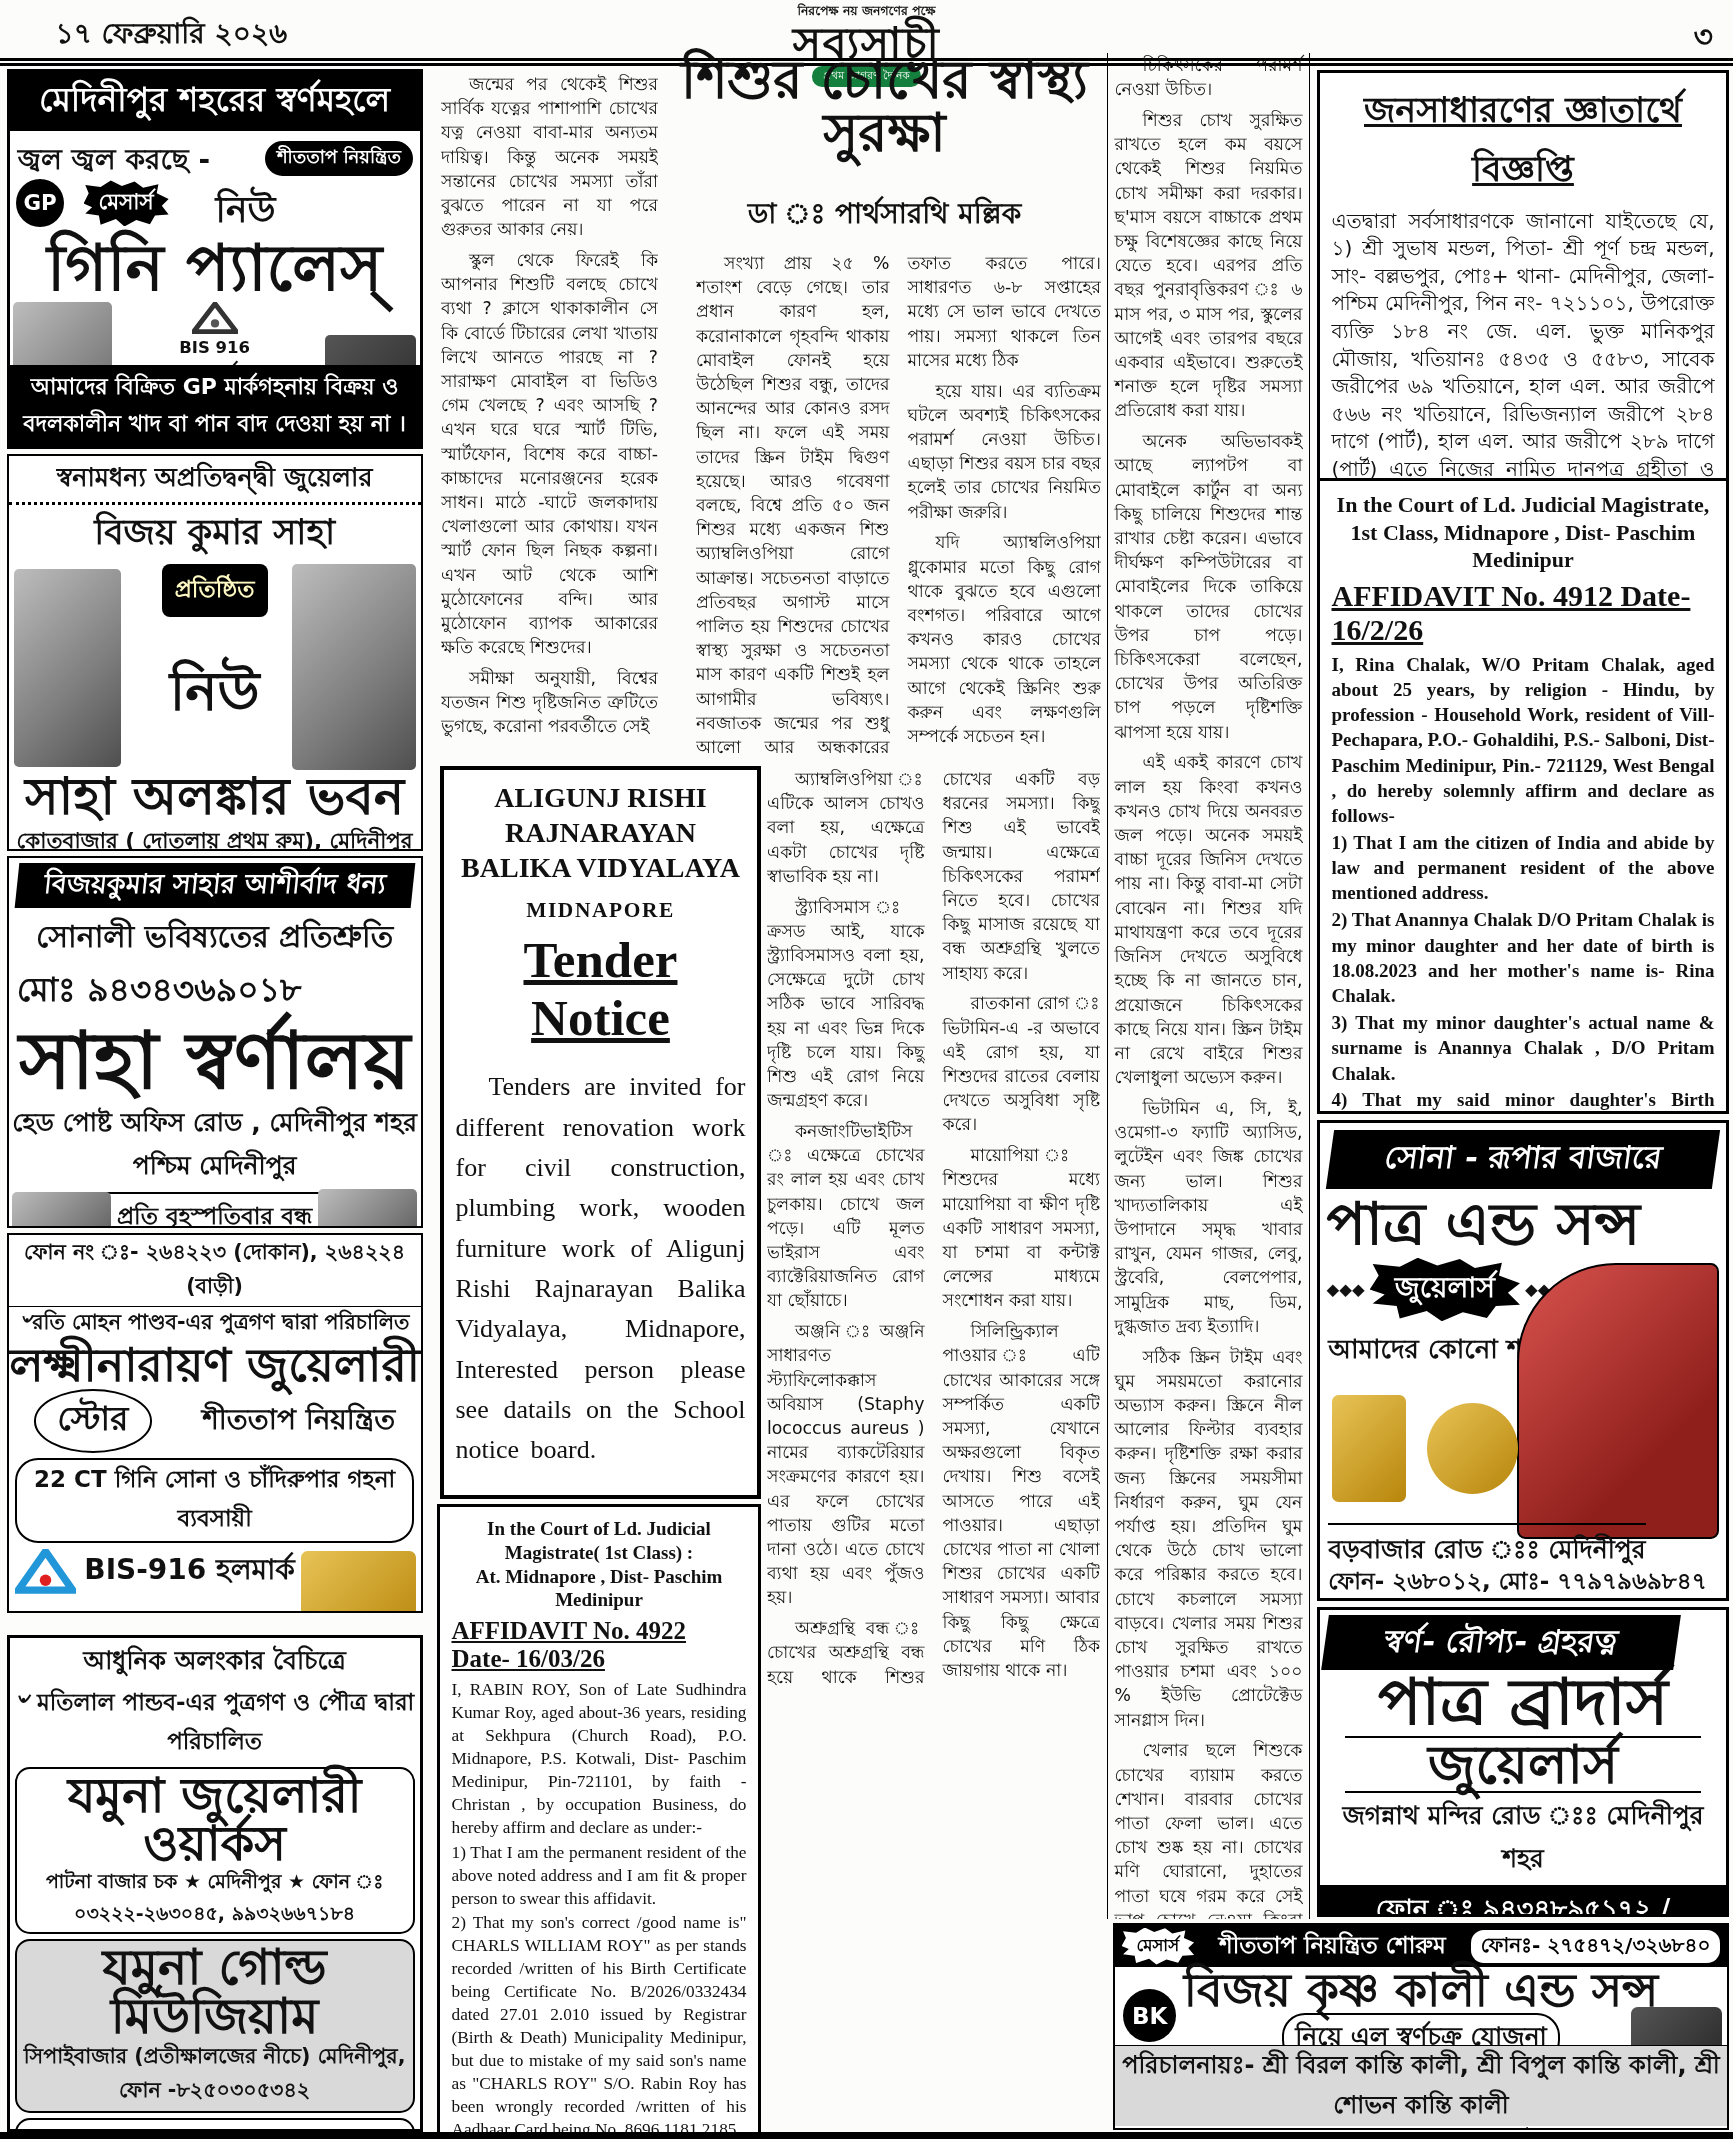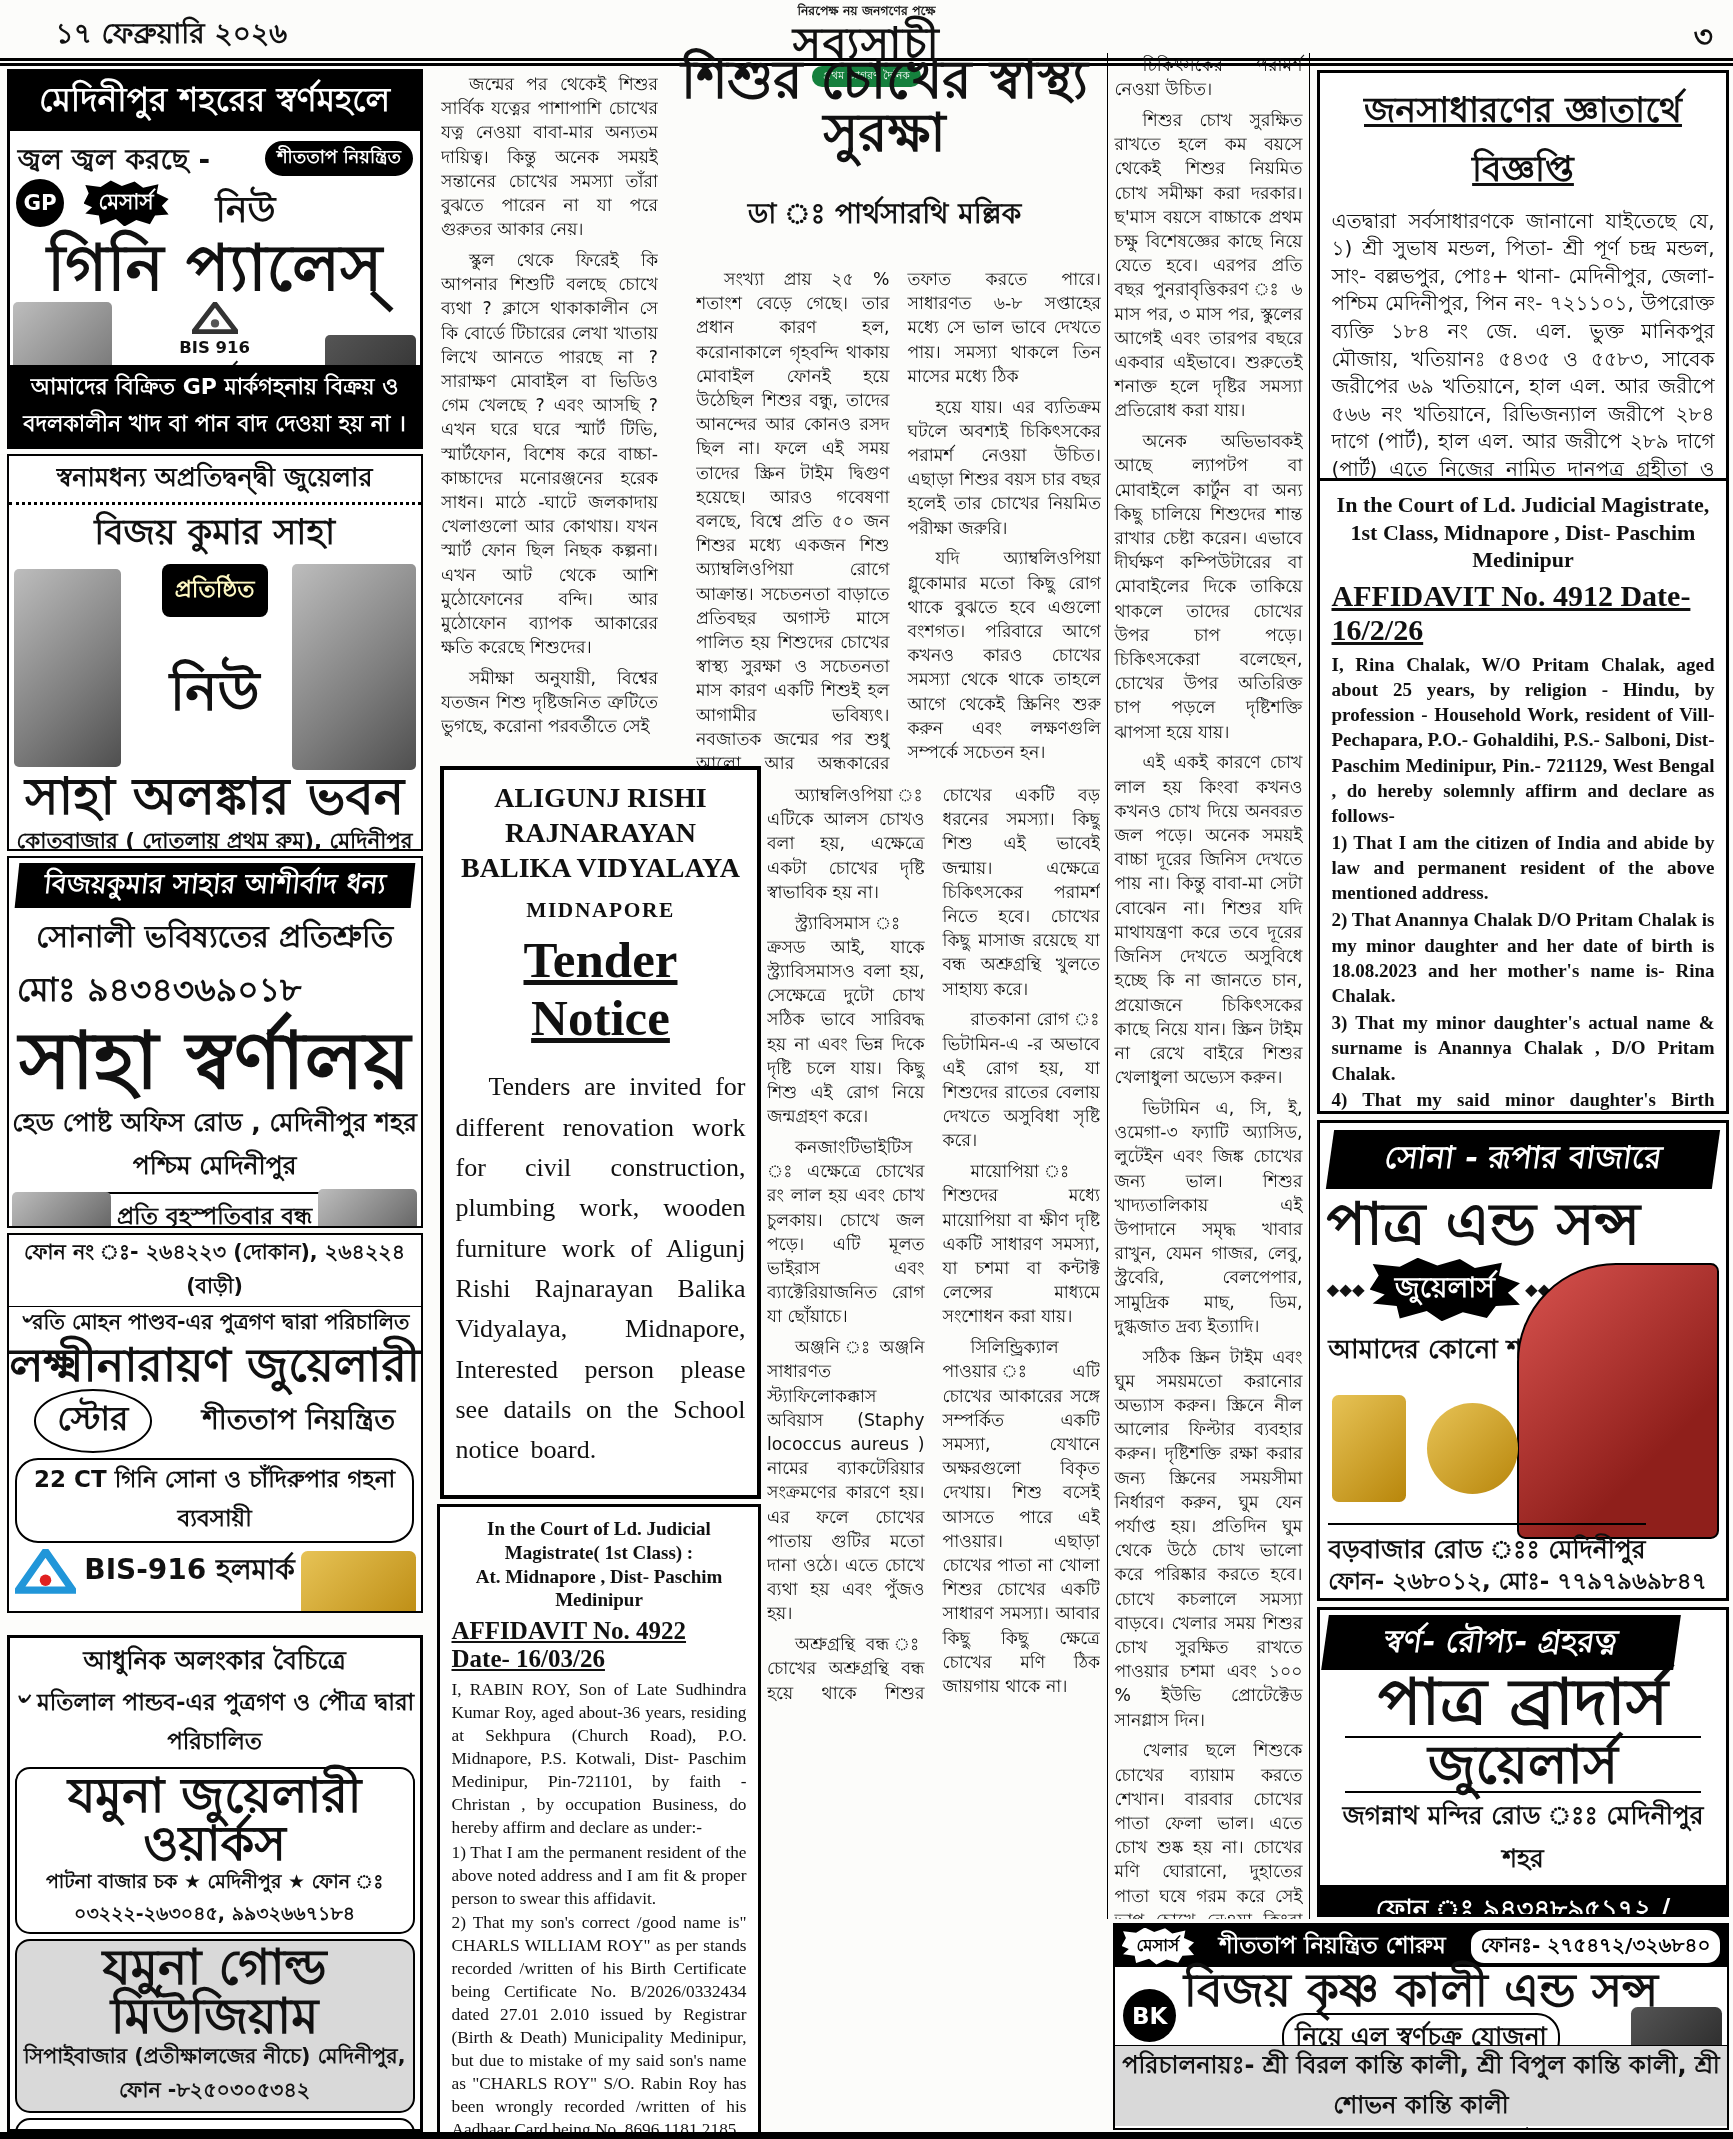--- a/index.html
+++ b/index.html
@@ -29,21 +29,21 @@
   .star{display:inline-block;background:#000;color:#fff;font-weight:bold;padding:5px 15px;
         clip-path:polygon(0% 50%,6% 28%,2% 10%,20% 14%,32% 0%,45% 12%,60% 2%,70% 16%,88% 8%,86% 28%,100% 40%,92% 55%,100% 74%,84% 76%,78% 95%,62% 86%,48% 100%,38% 84%,20% 96%,18% 76%,2% 72%,10% 58%);}
   .circle-logo{display:inline-flex;align-items:center;justify-content:center;background:#000;color:#fff;
         border-radius:50%;font-weight:bold;}
   .ph{background:linear-gradient(135deg,#bdbdbd,#7d7d7d 60%,#4f4f4f);}
   .ph-dark{background:linear-gradient(135deg,#555,#222);}
   .ph-gold{background:linear-gradient(135deg,#e7c356,#b8860b);border-radius:6.6px;}
   .ph-red{background:linear-gradient(135deg,#d9534f,#8f1f1b 70%);}
   .artbody{font-size:17.3px;line-height:1.4;}
   .artbody p{margin:0 0 6.6px 0;text-indent:28px;}
-  .cols2{column-count:2;column-gap:18px;margin-top:16px;}
+  .cols2{column-count:2;column-gap:18px;}
   .docbox{border:4.1px solid #000;background:#fff;padding:10px 11.5px;}
   .doc-head{font-size:21.4px;font-weight:bold;text-align:center;line-height:1.25;}
   .doc-no{font-size:28px;font-weight:bold;text-decoration:underline;margin:5px 0;}
   .doc-body{font-size:19px;line-height:1.33;}
   .doc-body p{margin:0 0 1.6px 0;}
 </style>
 </head>
 <body>
 
 <div class="page">

